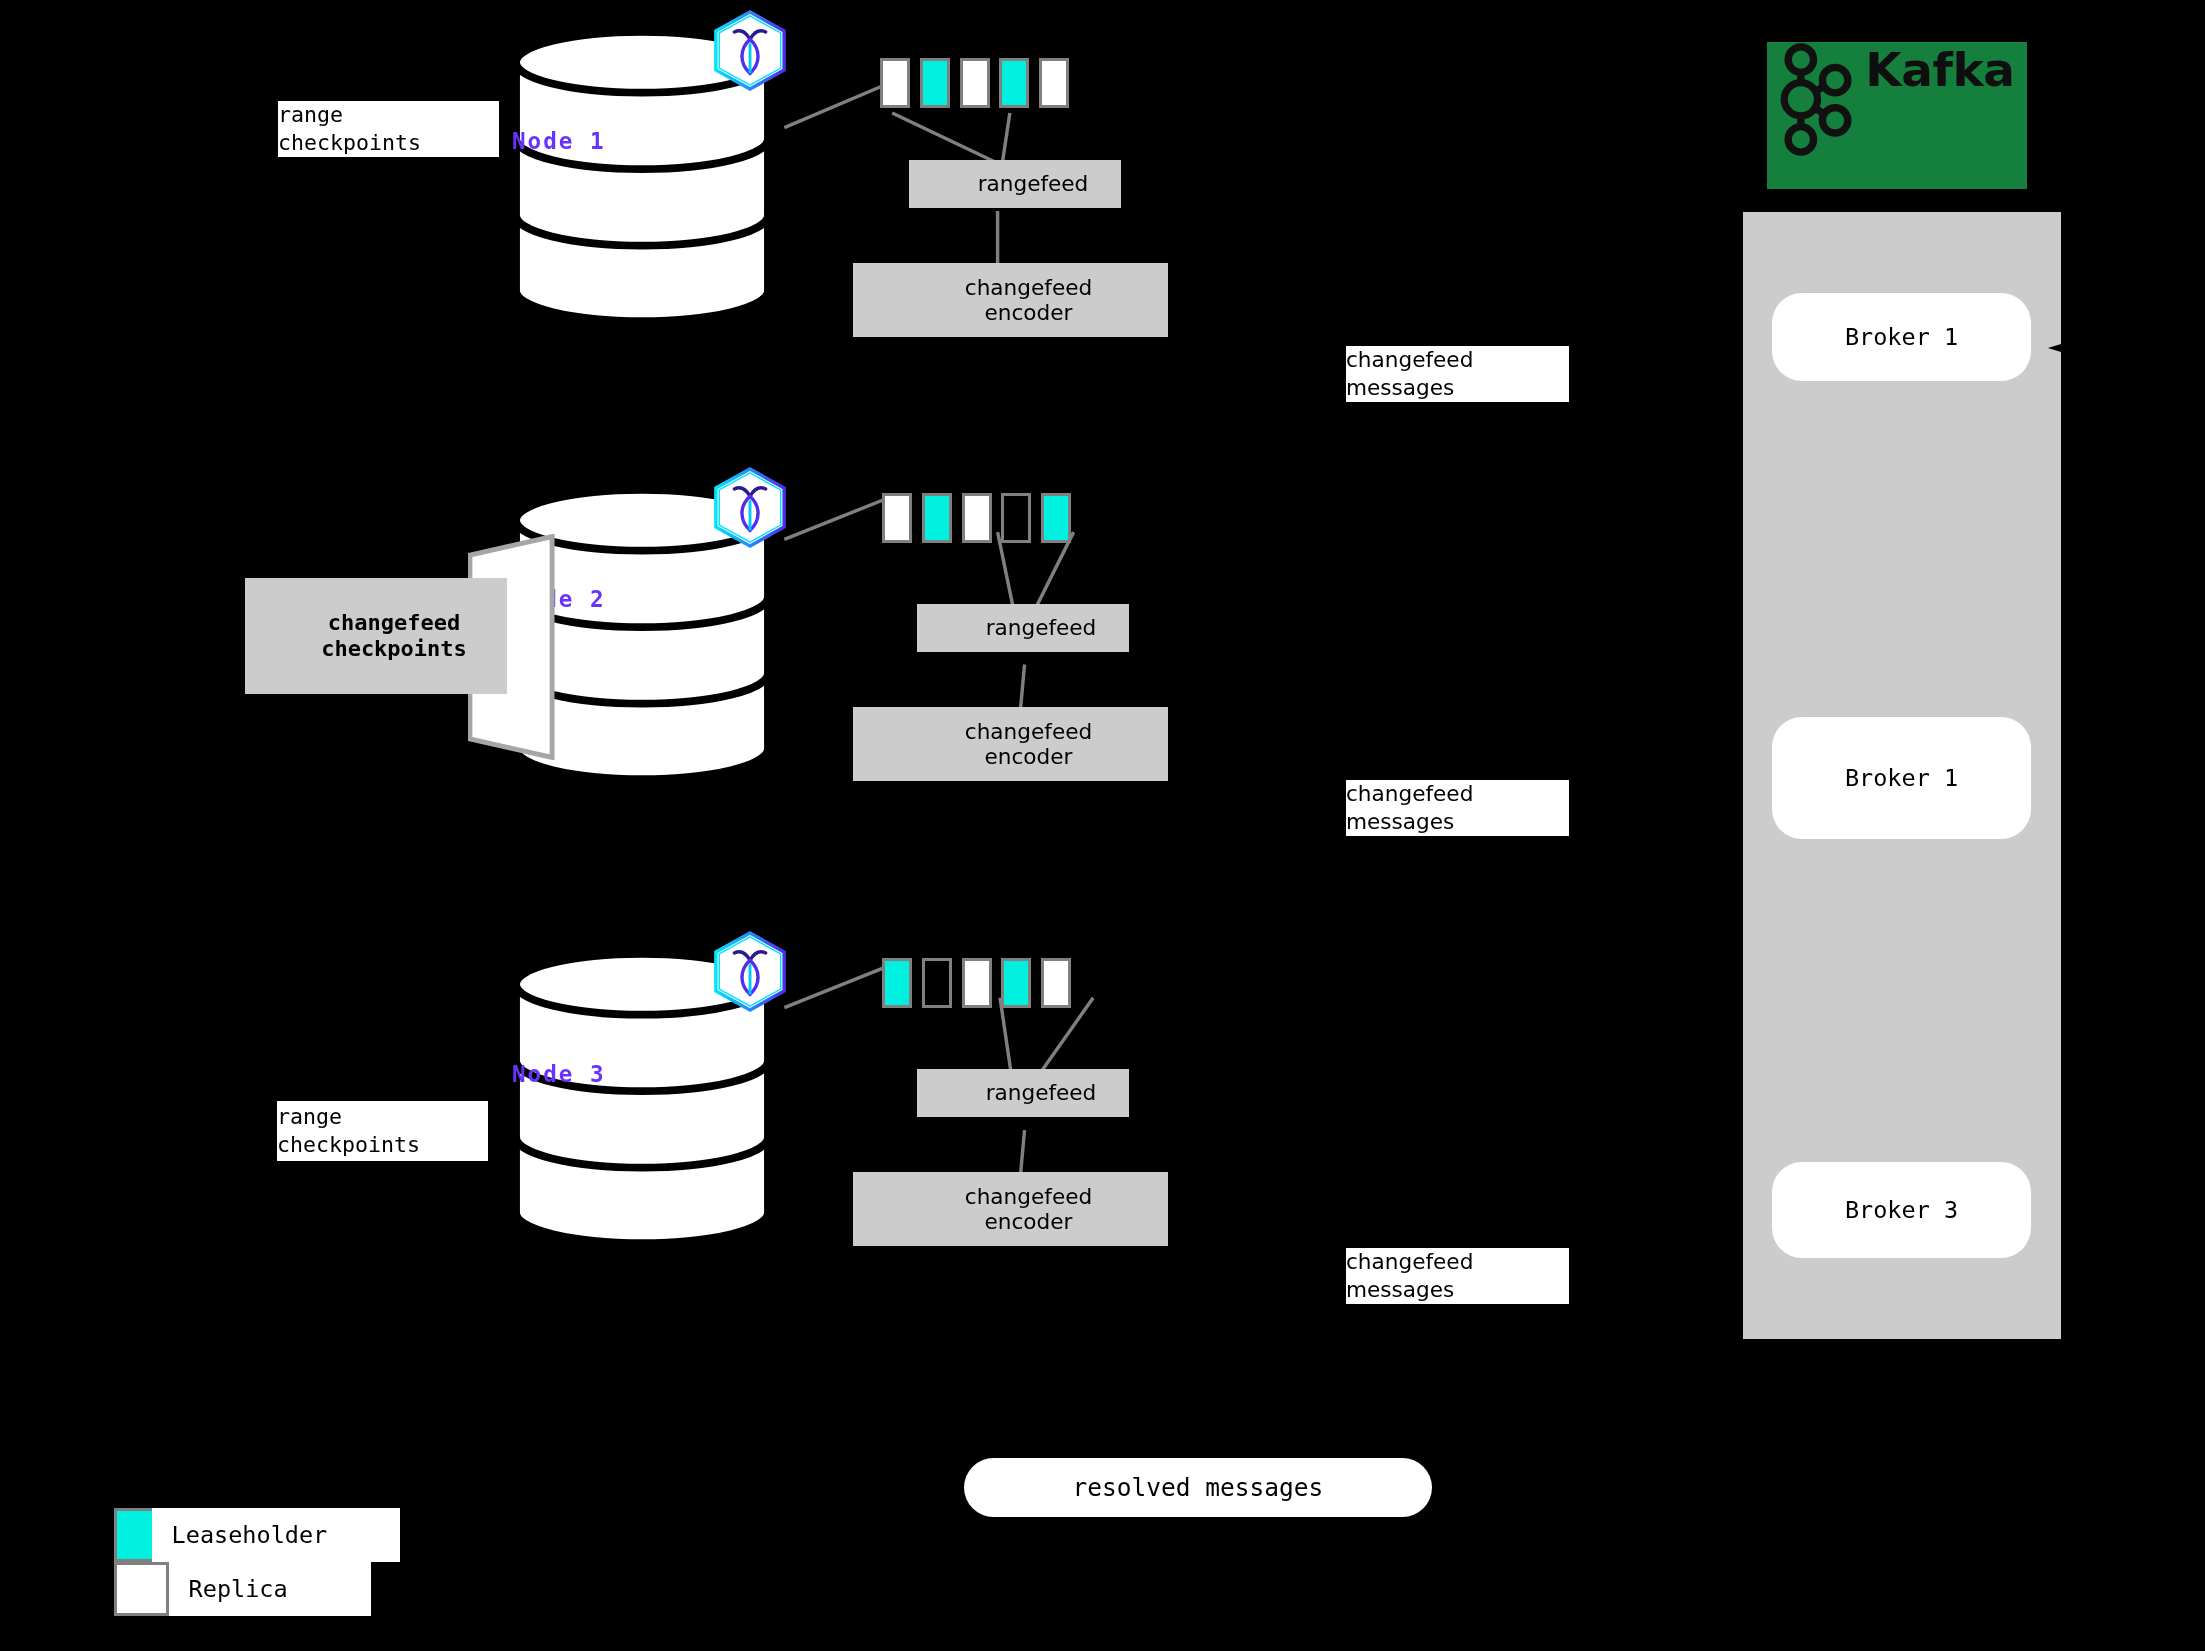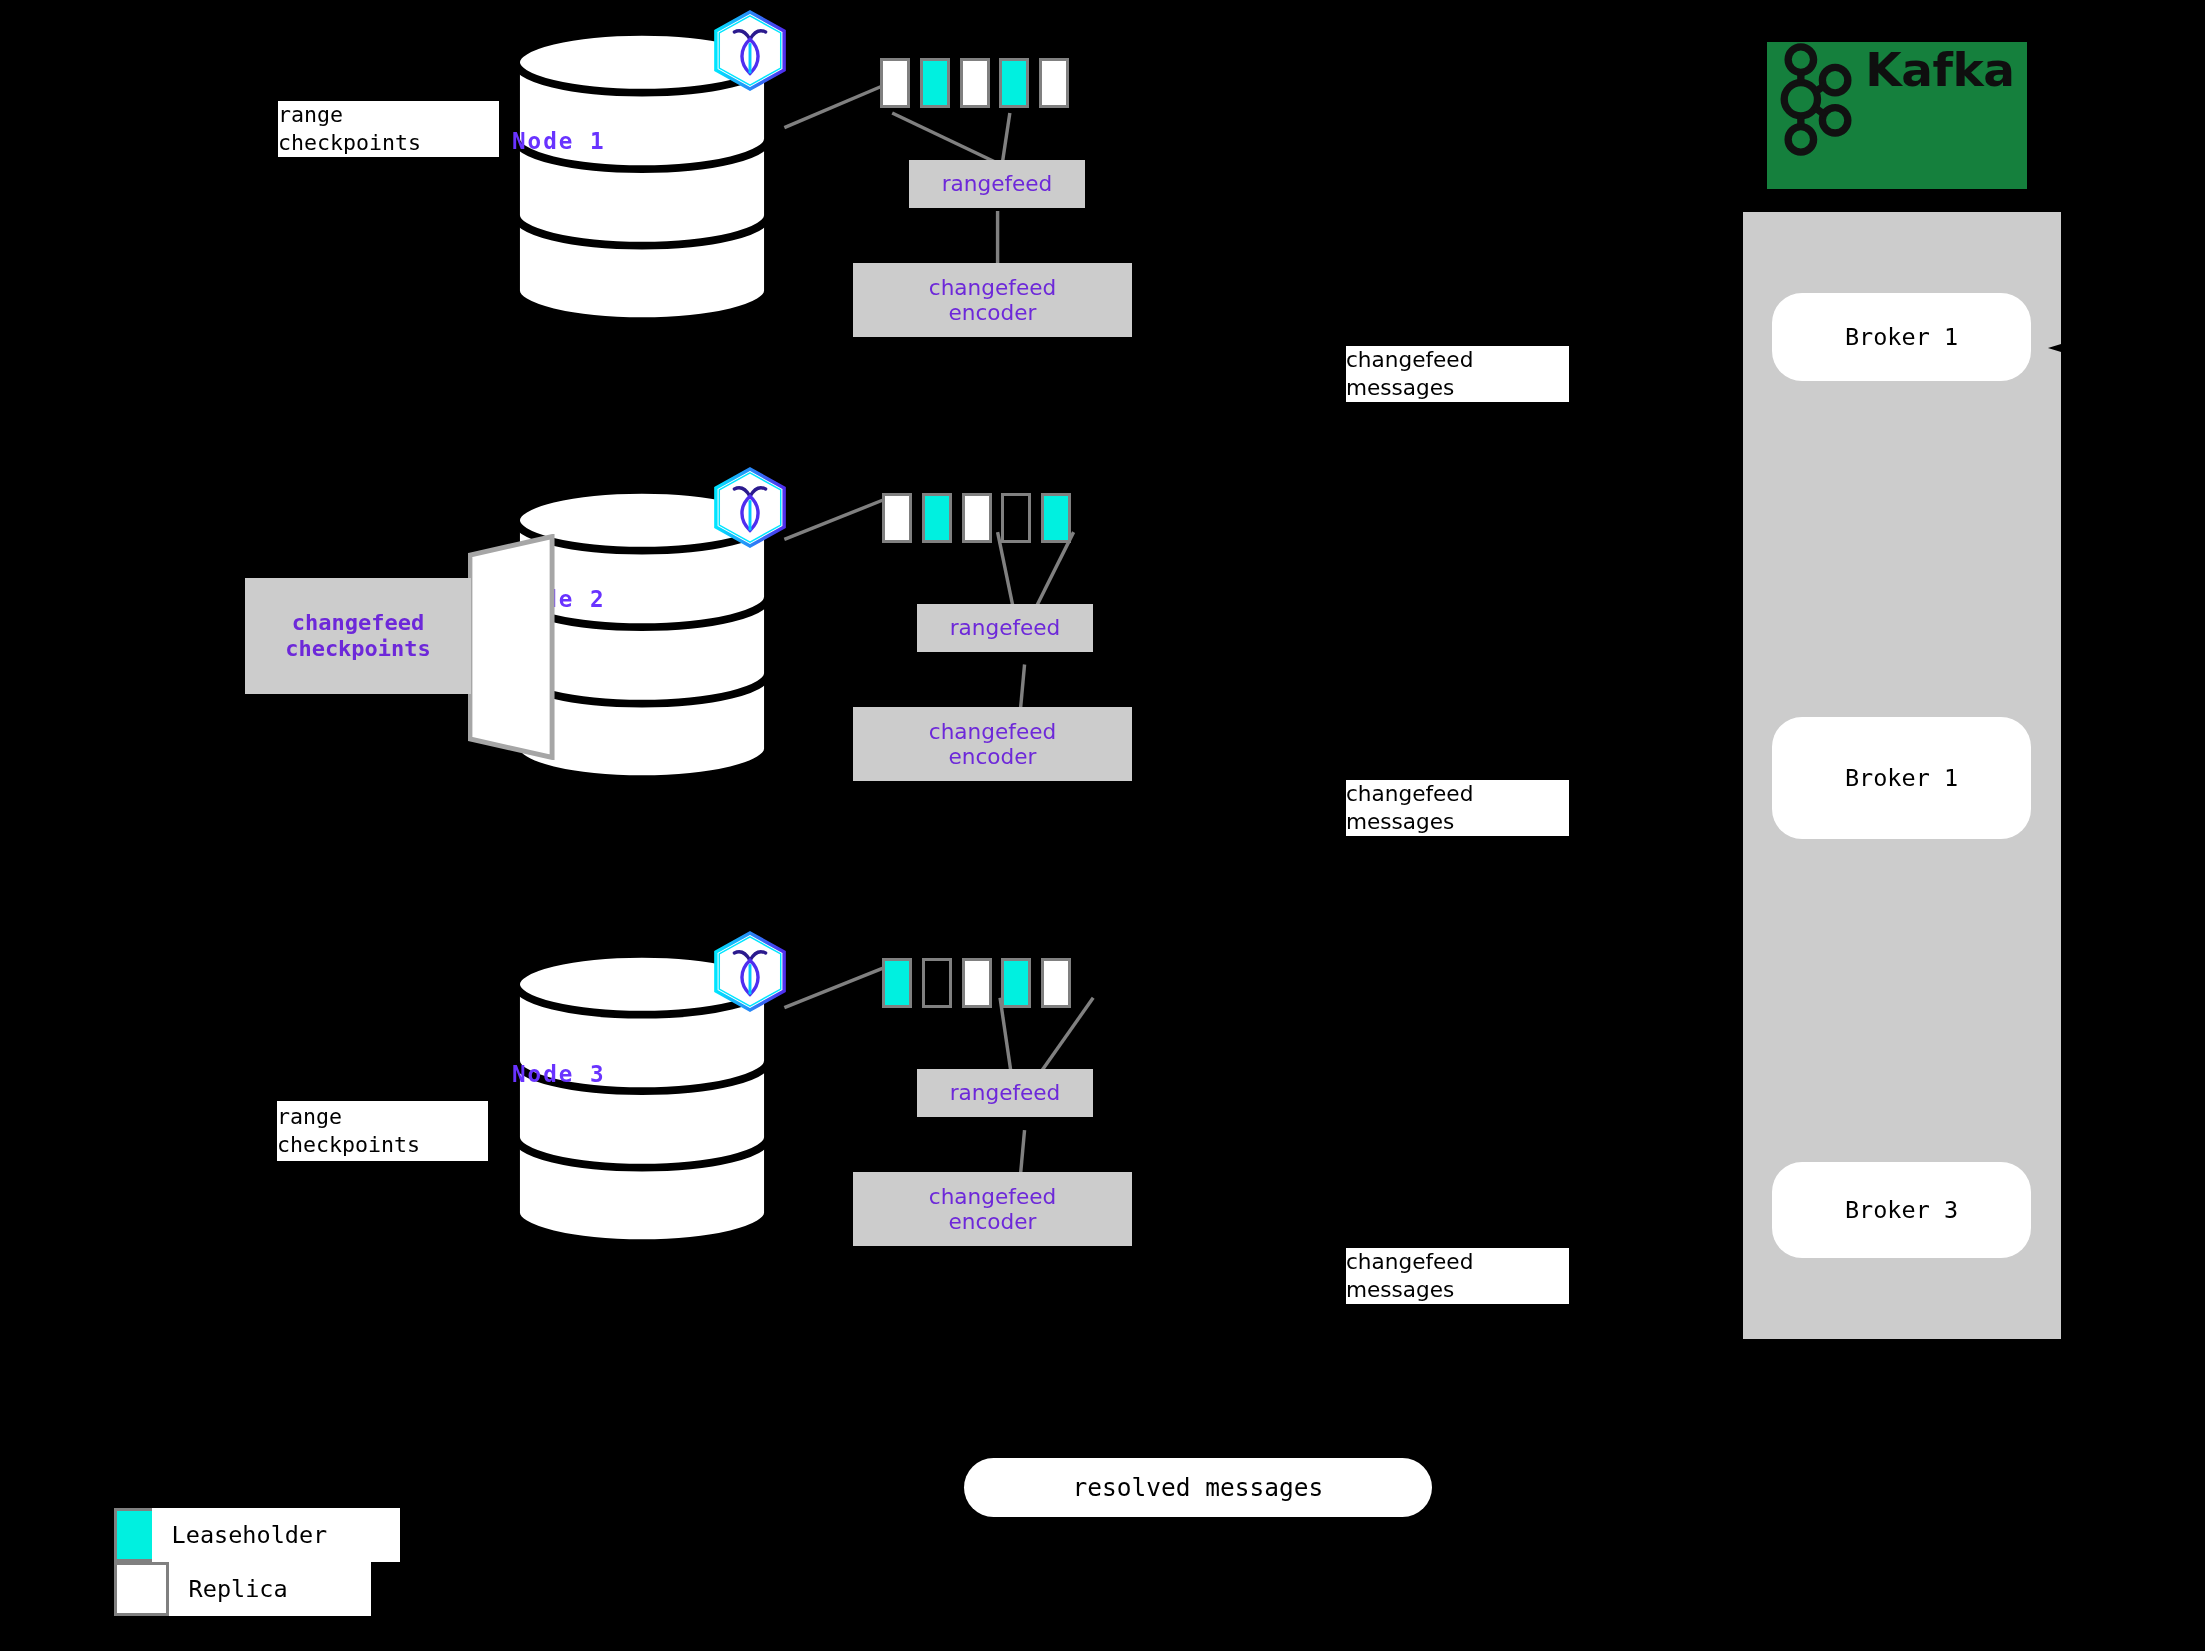--- a/index.html
+++ b/index.html
@@ -19,23 +19,23 @@
   .hexbadge{position:absolute;width:78px;height:83px;}
 
   
   .ranges{position:absolute;display:flex;gap:9.8px;}
   .range-box{width:30px;height:50px;border:3.4px solid #808080;box-sizing:border-box;}
   .range-leaseholder{background:#00f0e0;}
   .range-replica{background:#ffffff;}
   .range-empty{background:transparent;}
 
   
-  .greybox{position:absolute;background:#cccccc;color:#6d28d9;
+  .greybox{position:absolute;background:#cccccc;color:#000000;
     display:flex;align-items:center;justify-content:center;
-    font-family:"DejaVu Sans","Liberation Sans",sans-serif;font-size:21.6px;line-height:1.18;}
+    font-family:"DejaVu Sans","Liberation Sans",sans-serif;font-size:21.6px;line-height:1.18;padding-left:36px;}
   .greybox.bold{font-weight:bold;font-family:"DejaVu Sans Mono","Liberation Mono",monospace;font-size:22px;}
 
   
   .whitelabel{position:absolute;background:#ffffff;color:#000;overflow:hidden;
     display:flex;align-items:flex-start;justify-content:center;text-align:left;
     font-family:"DejaVu Sans Mono","Liberation Mono",monospace;font-size:21.6px;line-height:1.28;}
   .whitelabel.sans{font-family:"DejaVu Sans","Liberation Sans",sans-serif;}
 
   
   .kafka-card{position:absolute;background:#15803d;display:flex;align-items:flex-start;

